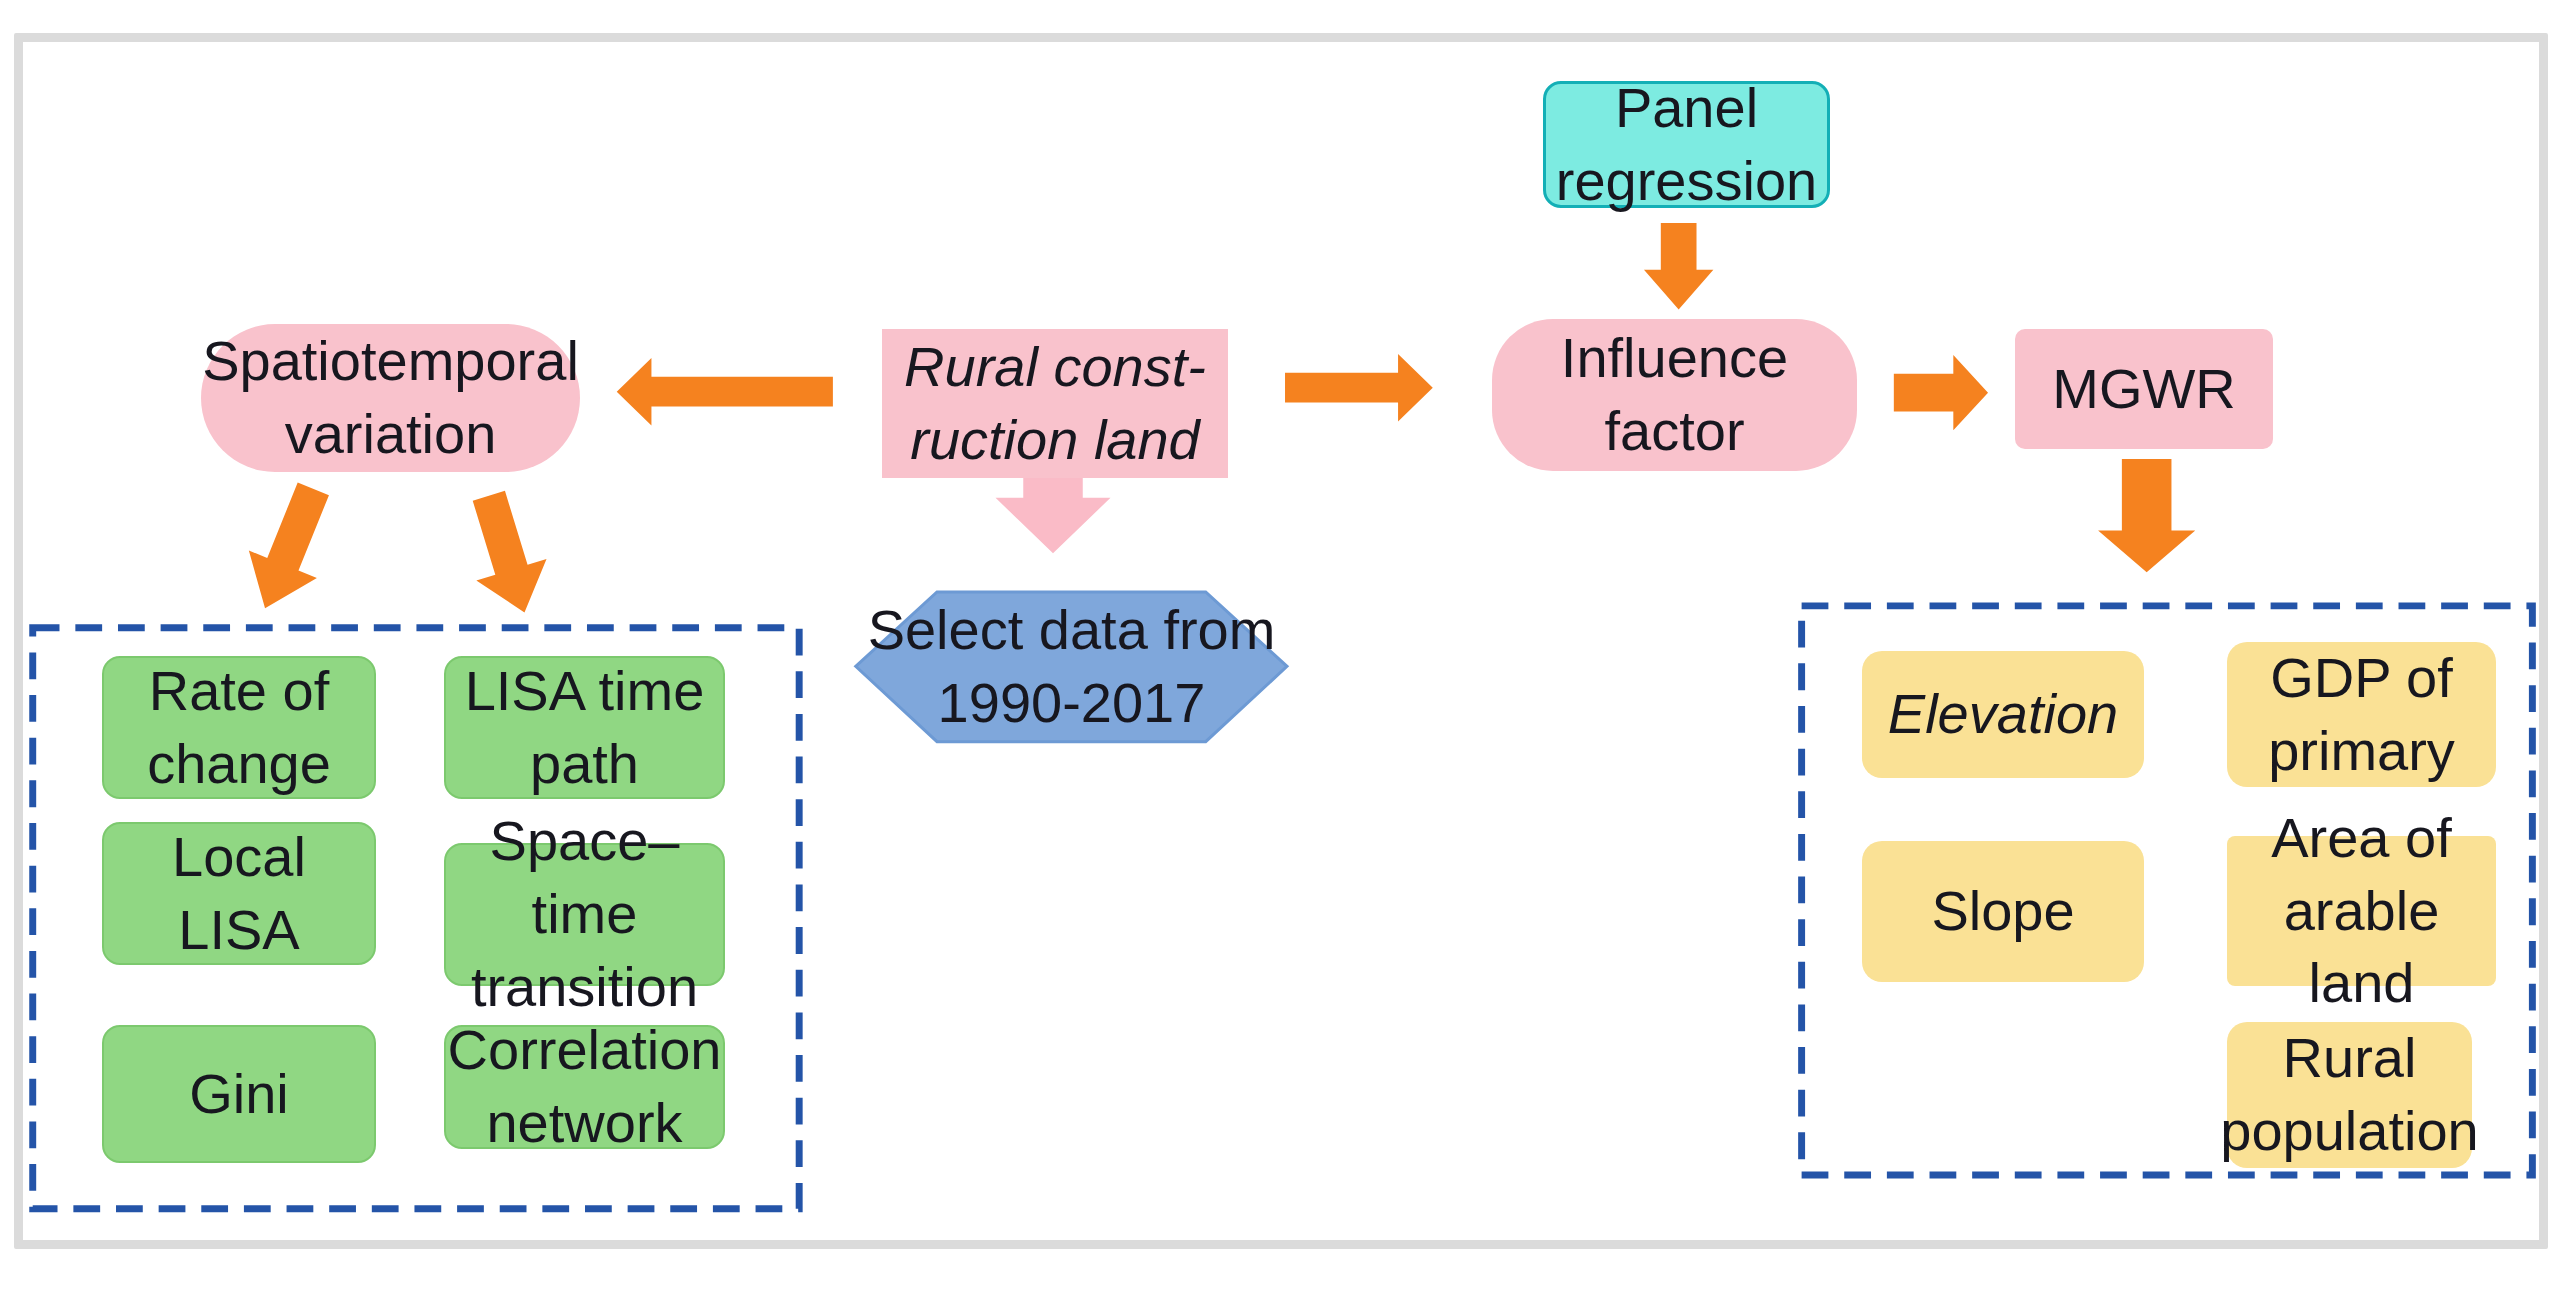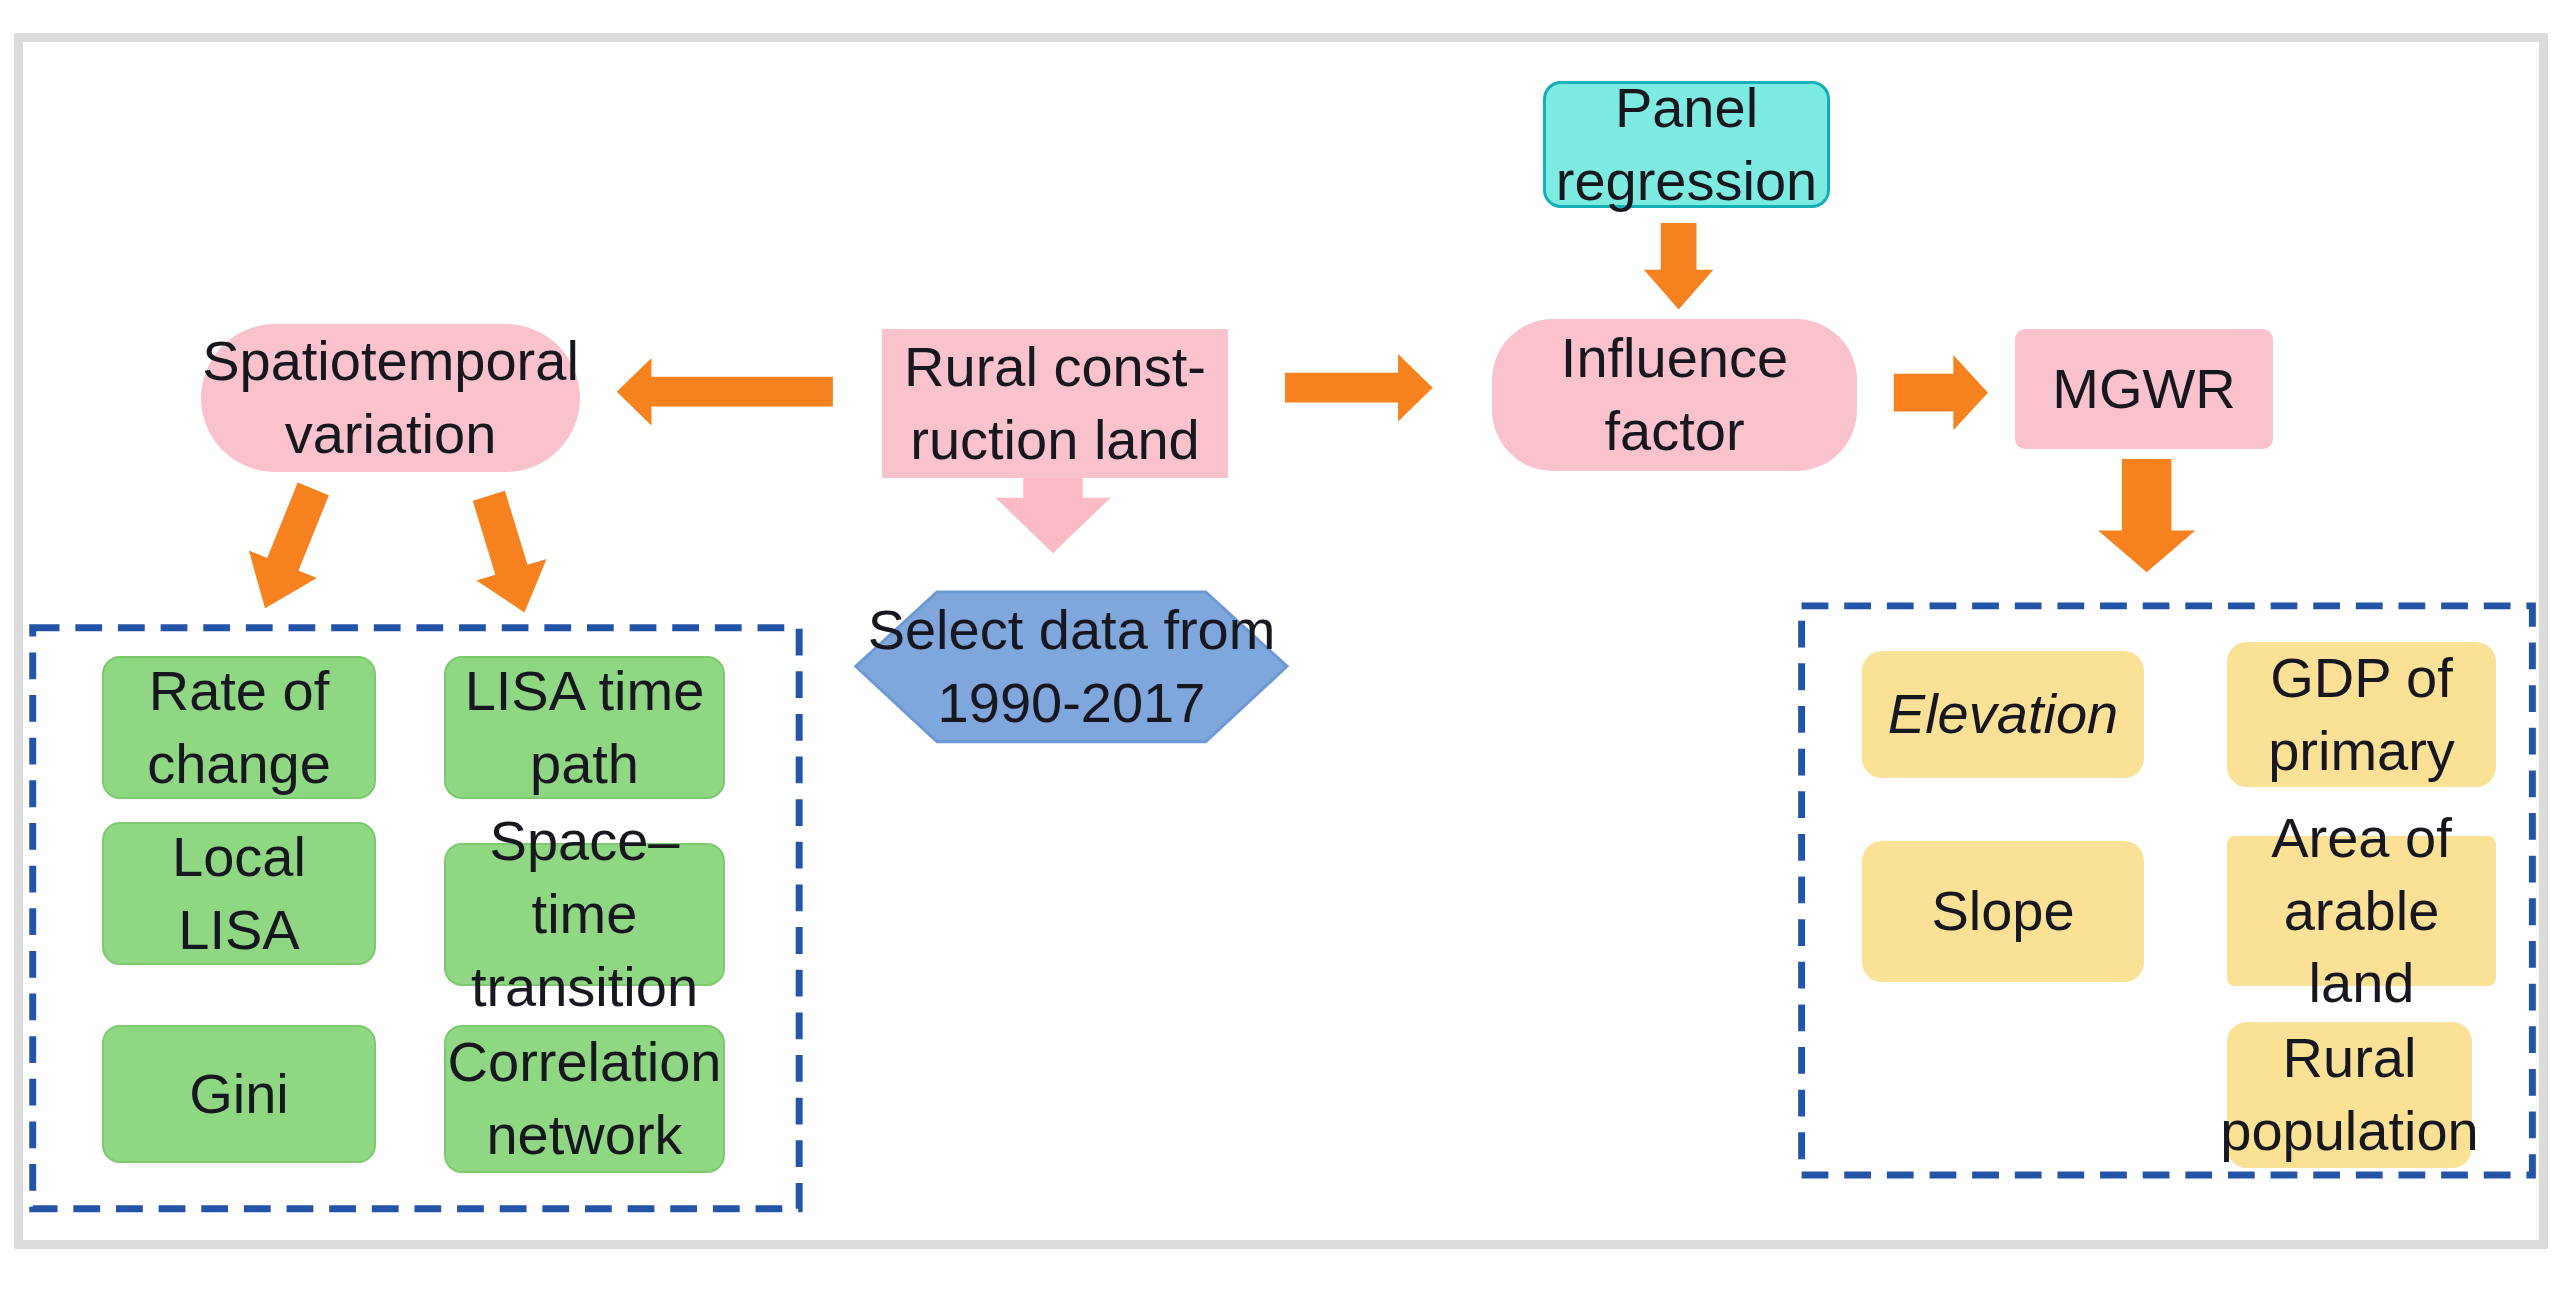--- a/index.html
+++ b/index.html
@@ -86,40 +86,40 @@
 
     <polygon points="1032,480 1092,480 1092,502 1120,502 1062,558 1004,502 1032,502" fill="#fabbc7"></polygon>
   </svg>
 
   <div class="node cyan" style="left:1543px; top:81px; width:287px; height:127px;">Panel
 regression</div>
 
   <div class="node pink pill-lg" style="left:201px; top:324px; width:379px; height:148px;">Spatiotemporal
 variation</div>
 
-  <div class="node pink" style="left:882px; top:329px; width:346px; height:149px;">Rural const-
+  <div class="node pink" style="left:882px; top:329px; width:346px; height:149px;font-style:italic;">Rural const-
 ruction land</div>
 
   <div class="node pink pill-md" style="left:1492px; top:319px; width:365px; height:152px;">Influence
 factor</div>
 
   <div class="node pink rounded-md" style="left:2015px; top:329px; width:258px; height:120px;">MGWR</div>
 
   <div class="node hex-label" style="left:856px; top:592px; width:431px; height:150px;">Select data from
 1990-2017</div>
 
   <div class="node green" style="left:102px; top:656px; width:274px; height:143px;">Rate of
 change</div>
   <div class="node green" style="left:444px; top:656px; width:281px; height:143px;">LISA time
 path</div>
   <div class="node green" style="left:102px; top:822px; width:274px; height:143px;">Local LISA</div>
   <div class="node green" style="left:444px; top:843px; width:281px; height:143px;">Space–time
 transition</div>
   <div class="node green" style="left:102px; top:1025px; width:274px; height:138px;">Gini</div>
-  <div class="node green" style="left:444px; top:1025px; width:281px; height:148px;">Correlation
+  <div class="node green" style="left:444px; top:1025px; width:281px; height:124px;">Correlation
 network</div>
 
   <div class="node yellow" style="left:1862px; top:651px; width:282px; height:127px;font-style:italic;">Elevation</div>
   <div class="node yellow" style="left:2227px; top:642px; width:269px; height:145px;">GDP of
 primary</div>
   <div class="node yellow" style="left:1862px; top:841px; width:282px; height:141px;">Slope</div>
   <div class="node yellow" style="left:2227px; top:836px; width:269px; height:150px;border-radius:8px;">Area of
 arable land</div>
   <div class="node yellow" style="left:2227px; top:1022px; width:245px; height:146px;">Rural
 population</div>

